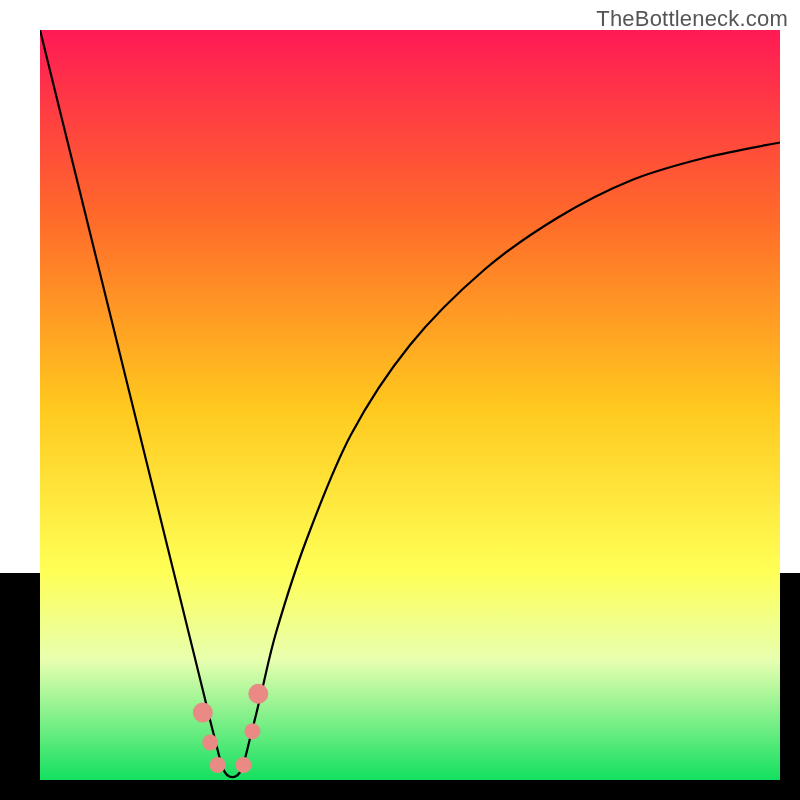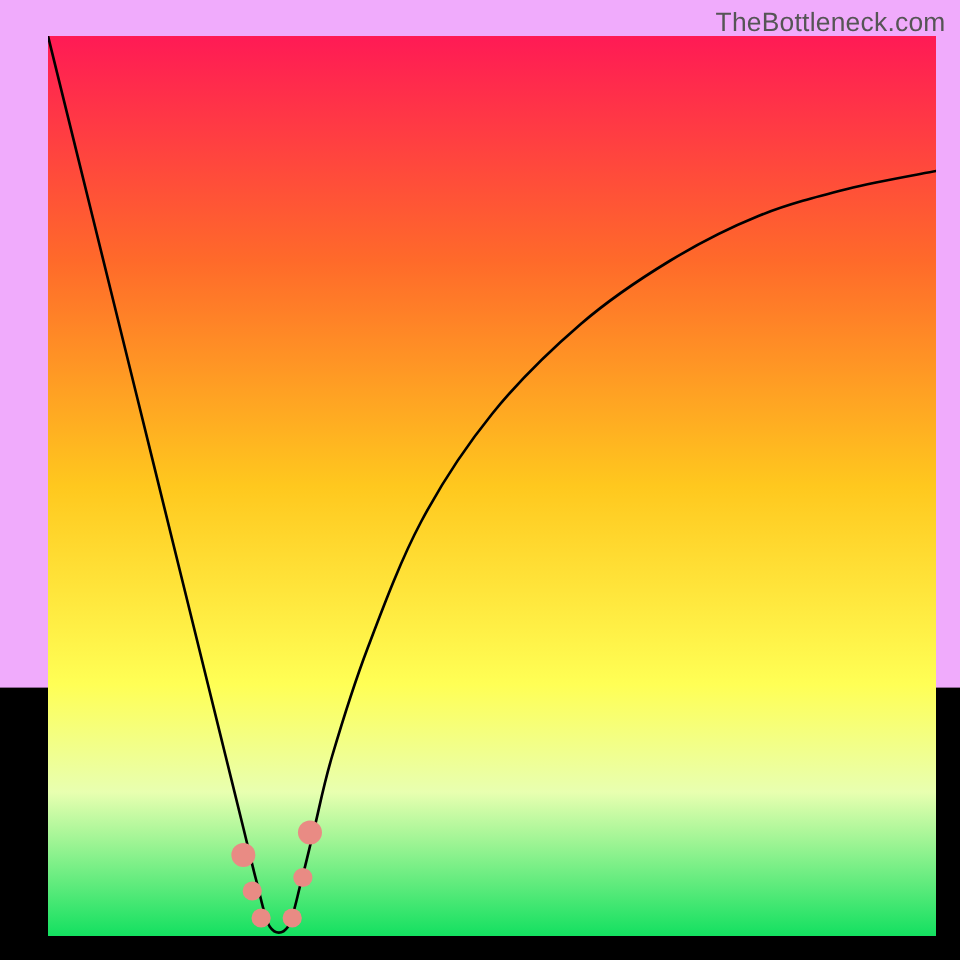--- a/index.html
+++ b/index.html
@@ -9,21 +9,21 @@
     height: 800px;
     background: #000;
     overflow: hidden;
   }
   .frame {
     position: absolute;
     left: 0;
     top: 0;
     width: 800px;
     height: 573px;
-    background: #f0abfc;
+    background: #ffffff;
   }
   .plot {
     position: absolute;
     left: 40px;
     top: 30px;
     width: 740px;
     height: 750px;
   }
   .watermark {
     position: absolute;

